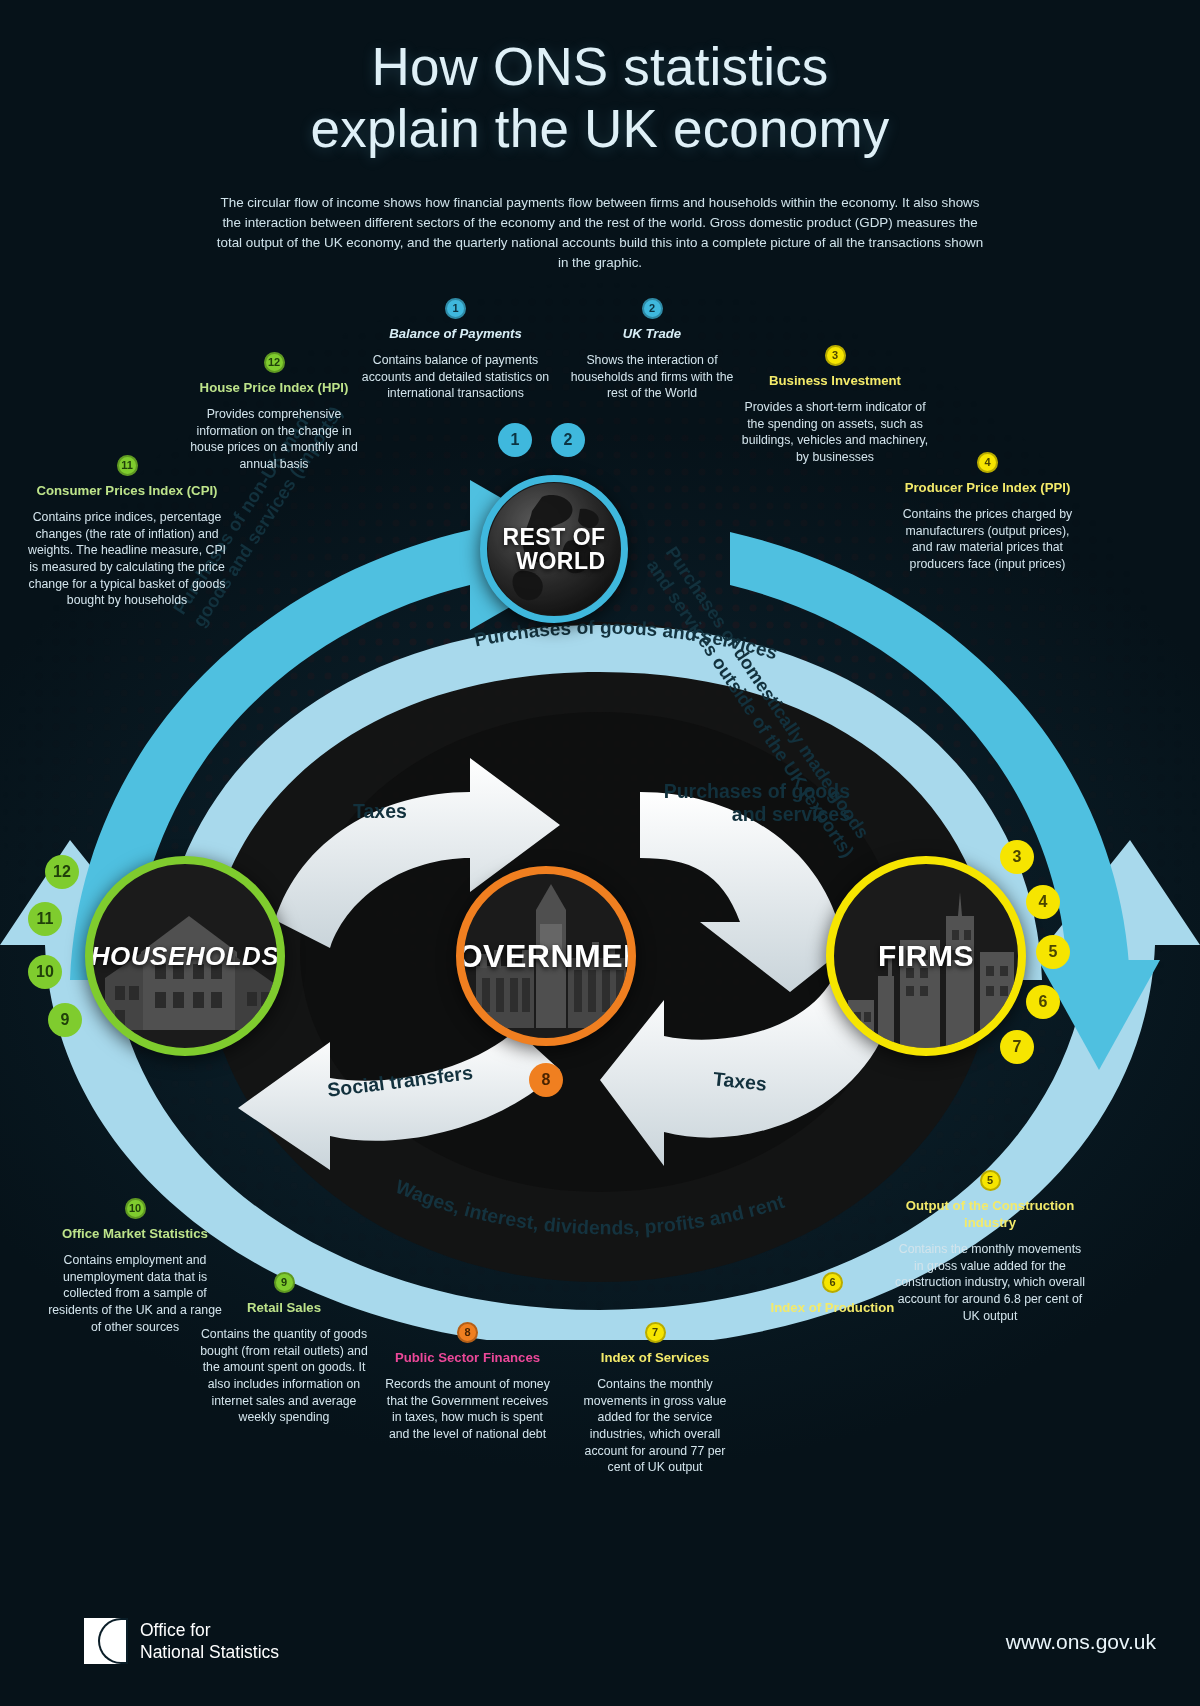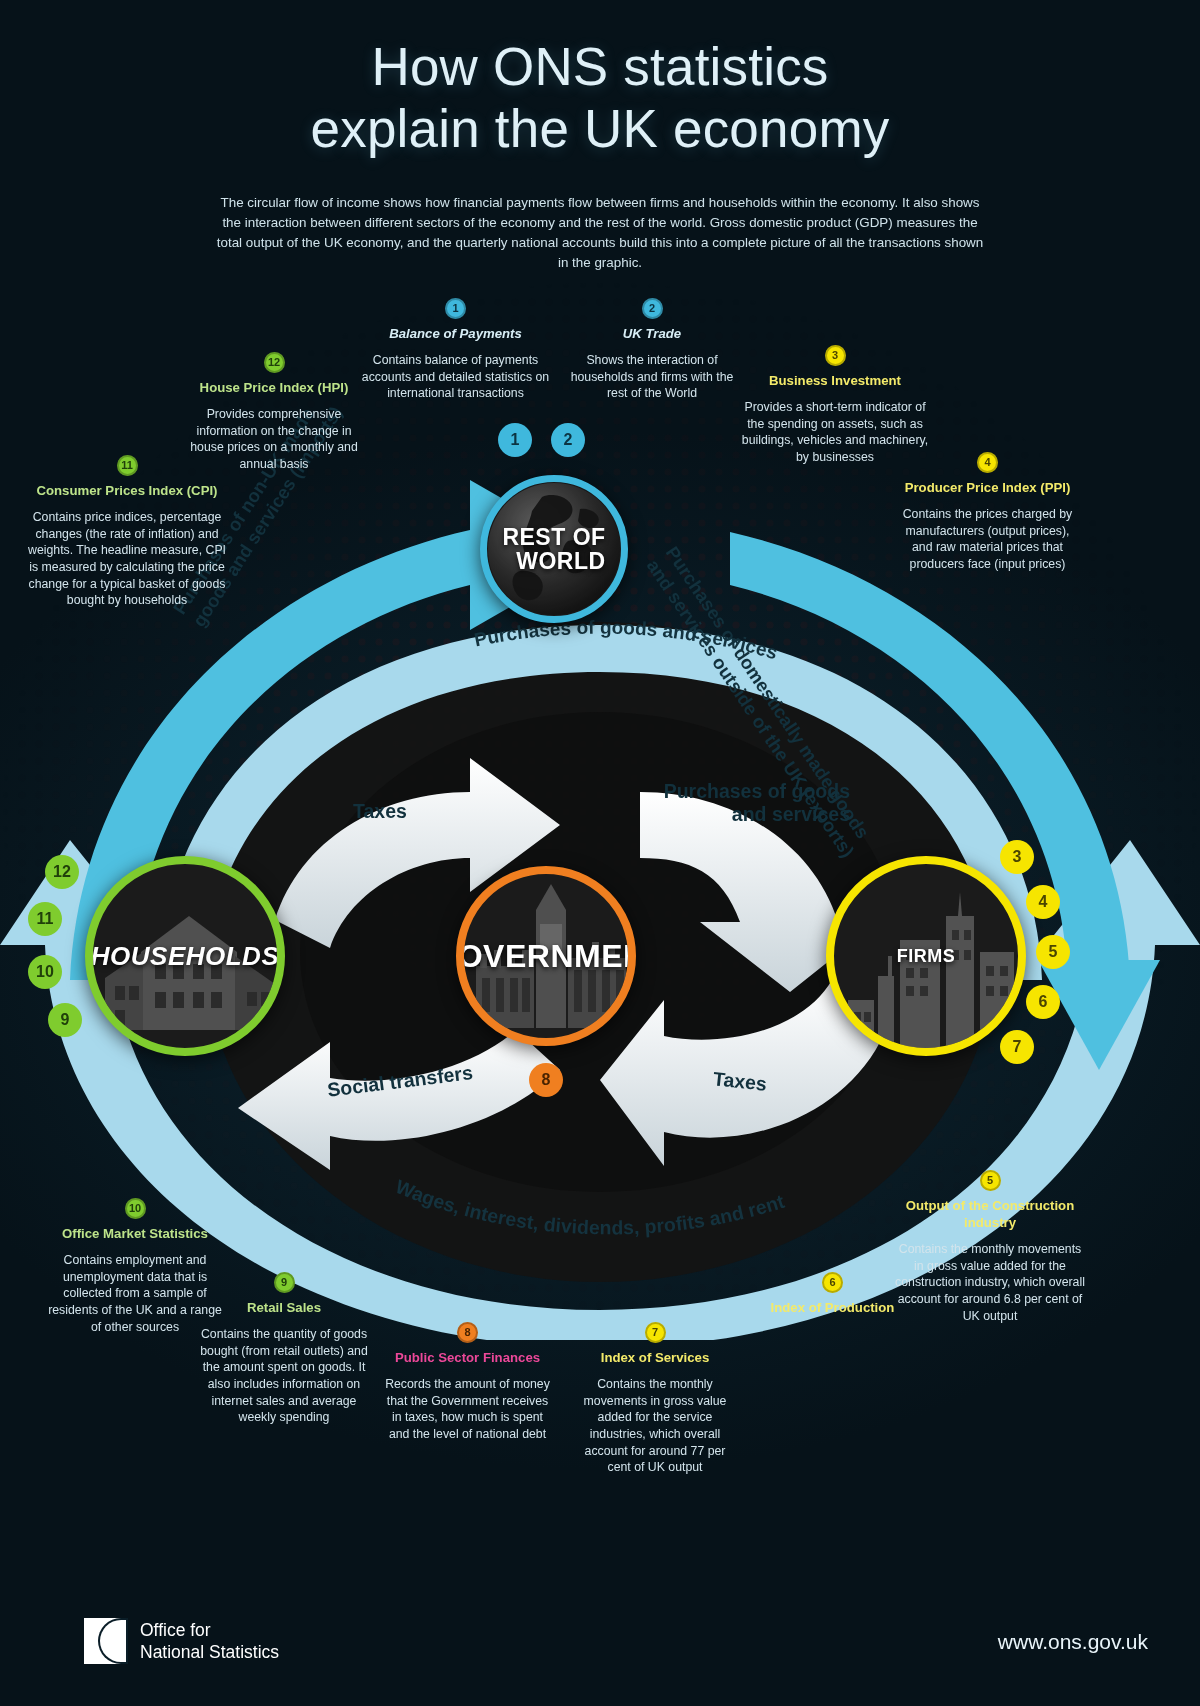--- a/index.html
+++ b/index.html
@@ -51,21 +51,21 @@
     letter-spacing:.5px; text-shadow:0 2px 5px rgba(0,0,0,.85); }
 
   
   #logo { position:absolute; left:36px; bottom:42px; display:flex; align-items:center; gap:12px;padding-left:48px; }
   #logo .mark { width:44px; height:46px; background:#fff; position:relative; }
   #logo .mark:after { content:""; position:absolute; right:0; top:0; width:30px; height:46px;
     background:#0a1d27; border-radius:30px 0 0 30px; }
   #logo .mark:before { content:""; position:absolute; right:2px; top:2px; width:26px; height:42px;
     background:#fff; border-radius:26px 0 0 26px; z-index:2;}
   #logo .words { font-size:17.5px; line-height:1.26; color:#fff; }
-  #url { position:absolute; right:52px; bottom:52px; font-size:21px; color:#eaf5fa; }
+  #url { position:absolute; right:44px; bottom:52px; font-size:21px; color:#eaf5fa; }
 </style>
 </head>
 <body>
 
 <div class="stage">
 
   <div id="title">
     <span>How ONS statistics</span><br>
     <span>explain the UK economy</span>
   </div>
@@ -324,21 +324,21 @@
         <rect x="122" y="90" width="7" height="10"></rect>
           <rect x="134" y="90" width="7" height="10"></rect>
         <rect x="156" y="106" width="8" height="10"></rect>
           <rect x="170" y="106" width="8" height="10"></rect>
         <rect x="156" y="126" width="8" height="10"></rect>
           <rect x="170" y="126" width="8" height="10"></rect>
         <rect x="24" y="152" width="7" height="10"></rect>
           <rect x="34" y="152" width="7" height="10"></rect>
       </g>
     </svg>
-    <div class="cap" style="font-size:18px;">FIRMS</div>
+    <div class="cap" style="font-size:30px;">FIRMS</div>
   </div>
   <div class="ring-badge b-yellow" style="left:1000px;top:840px;">3</div>
   <div class="ring-badge b-yellow" style="left:1026px;top:885px;">4</div>
   <div class="ring-badge b-yellow" style="left:1036px;top:935px;">5</div>
   <div class="ring-badge b-yellow" style="left:1026px;top:985px;">6</div>
   <div class="ring-badge b-yellow" style="left:1000px;top:1030px;">7</div>
 
   <div class="info" style="left:353px;top:298px;width:205px;">
     <span class="badge b-cyan">1</span>
     <h3 class="t-cyan">Balance of Payments</h3>

